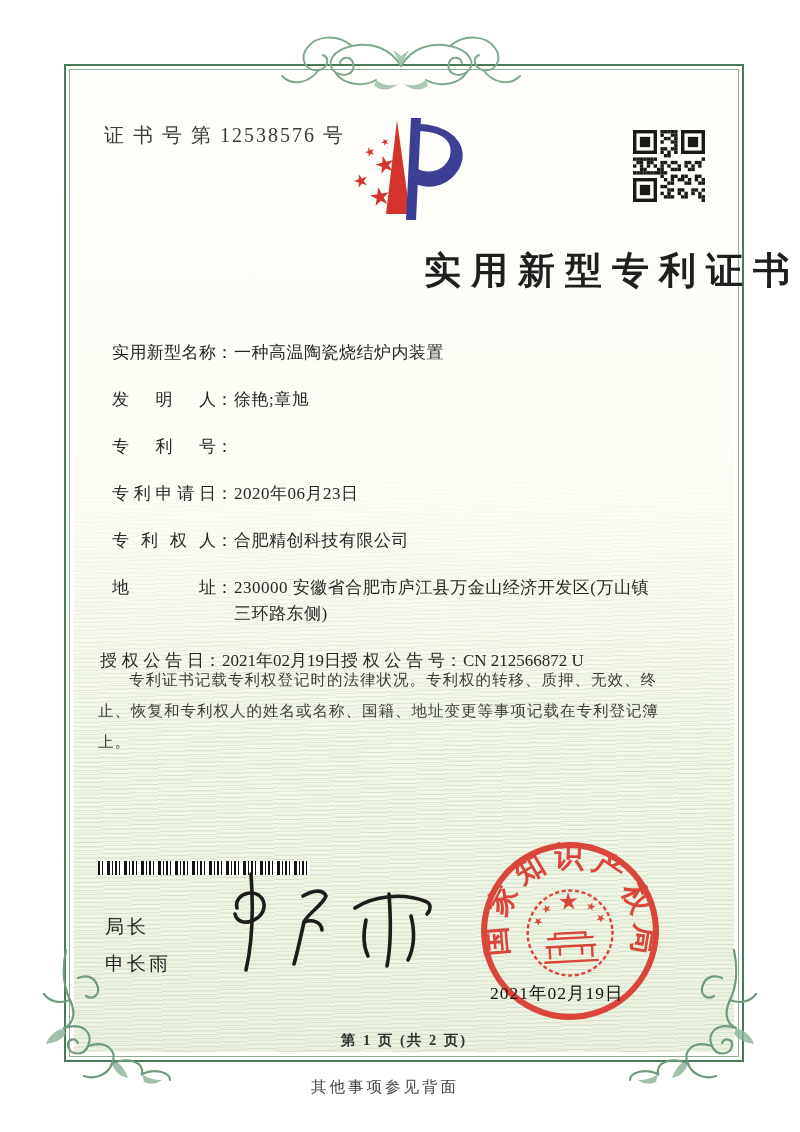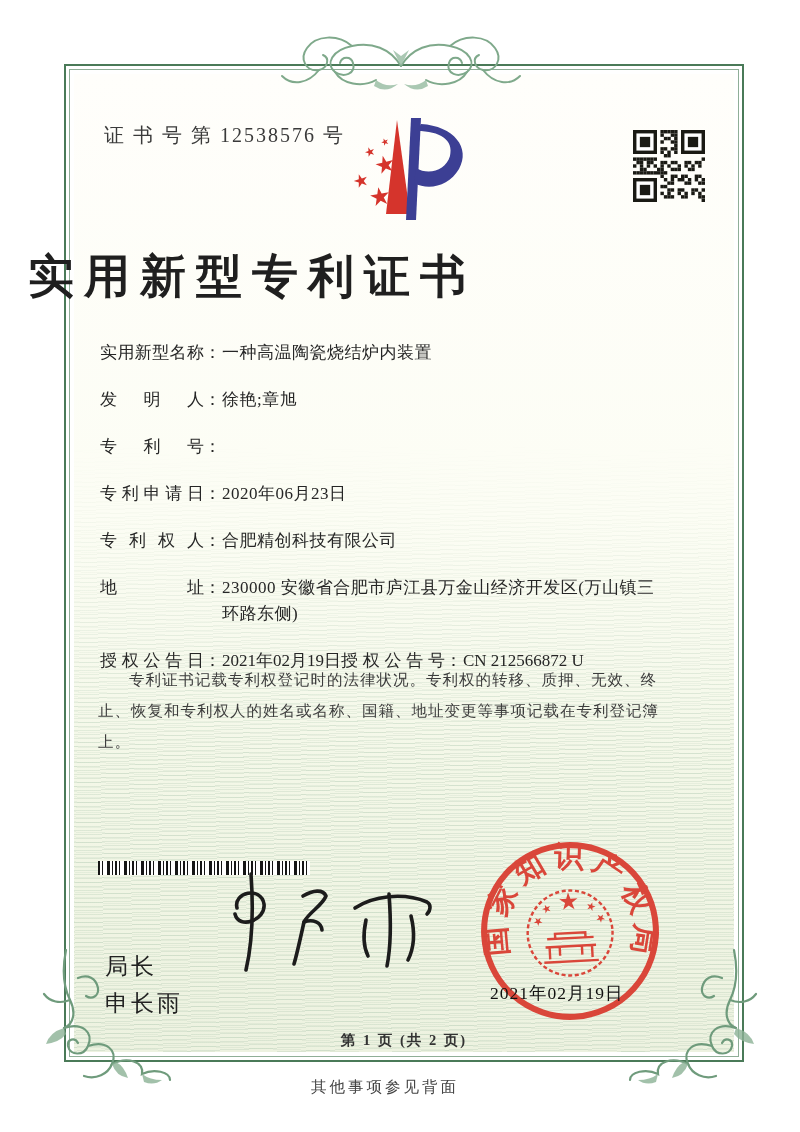--- a/index.html
+++ b/index.html
@@ -32,48 +32,48 @@
 
   .ornament{position:absolute;pointer-events:none;}
   .orn-top{left:278px;top:30px;width:246px;height:70px;}
   .orn-bl{left:36px;top:948px;width:150px;height:150px;}
   .orn-br{left:614px;top:948px;width:150px;height:150px;transform:scaleX(-1);}
 
   
   .cert-no{position:absolute;left:104px;top:122px;font-size:20px;letter-spacing:2px;color:#3a3a3a;}
   .logo{position:absolute;left:344px;top:112px;width:130px;height:114px;}
   .qr{position:absolute;left:633px;top:130px;width:72px;height:72px;}
-  .title{position:absolute;left:0;top:246px;width:100%;text-align:left;
-         font-size:46px;font-weight:bold;letter-spacing:10px;color:#1f1f1f;padding-left:28px;}
+  .title{position:absolute;left:0;top:246px;width:100%;text-align:right;
+         font-size:37px;font-weight:bold;letter-spacing:10px;color:#1f1f1f;padding-left:28px;}
 
   
   .fields{position:absolute;left:100px;top:340px;width:566px;font-size:17px;}
   .frow{display:flex;align-items:flex-start;line-height:26px;margin-bottom:21px;}
-  .flabel{display:inline-block;width:104px;text-align:justify;text-align-last:justify;white-space:nowrap;}
+  .flabel{display:inline-block;width:104px;text-align:justify;text-align-last:justify;white-space:nowrap;margin-left:12px;}
   .fcolon{display:inline-block;width:18px;}
   .fvalue{flex:1;letter-spacing:.5px;}
   .grant-row{display:flex;line-height:26px;}
   .grant-row .grp{display:flex;}
   .grant-row .grp2{}
   .grant-row .flabel2{display:inline-block;width:104px;text-align:justify;text-align-last:justify;white-space:nowrap;}
 
   
   .paras{position:absolute;left:98px;top:664px;width:572px;font-size:15.5px;line-height:31px;
          color:#3d3d3d;letter-spacing:1px;}
   .paras p{text-indent:2em;}
 
   
   .barcode{position:absolute;left:98px;top:861px;width:212px;height:14px;
     background:repeating-linear-gradient(90deg,
       #151515 0 2px, #fff 2px 4px, #151515 4px 5px, #fff 5px 9px,
       #151515 9px 12px, #fff 12px 14px, #151515 14px 15px, #fff 15px 17px);}
 
   
   .exec{position:absolute;left:105px;top:908px;font-family:"Liberation Sans","DejaVu Sans",sans-serif;
-        font-size:23px;color:#222;line-height:37px;letter-spacing:3px;margin-top:40px;}
+        font-size:19px;color:#222;line-height:37px;letter-spacing:3px;}
   .signature{position:absolute;left:205px;top:862px;width:240px;height:115px;}
   .seal{position:absolute;left:474px;top:835px;width:192px;height:192px;transform:rotate(-3deg);opacity:.93;}
   .seal-date{position:absolute;left:490px;top:981px;font-size:17.5px;color:#111;letter-spacing:1px;z-index:5;}
 
   
   .page-indicator{position:absolute;left:64px;top:1031px;width:680px;text-align:center;
                   font-size:14.5px;letter-spacing:2px;color:#333;font-weight:bold;}
   .back-note{position:absolute;left:0;top:1077px;width:770px;text-align:center;
              font-size:15.5px;letter-spacing:3px;color:#444;}
 

